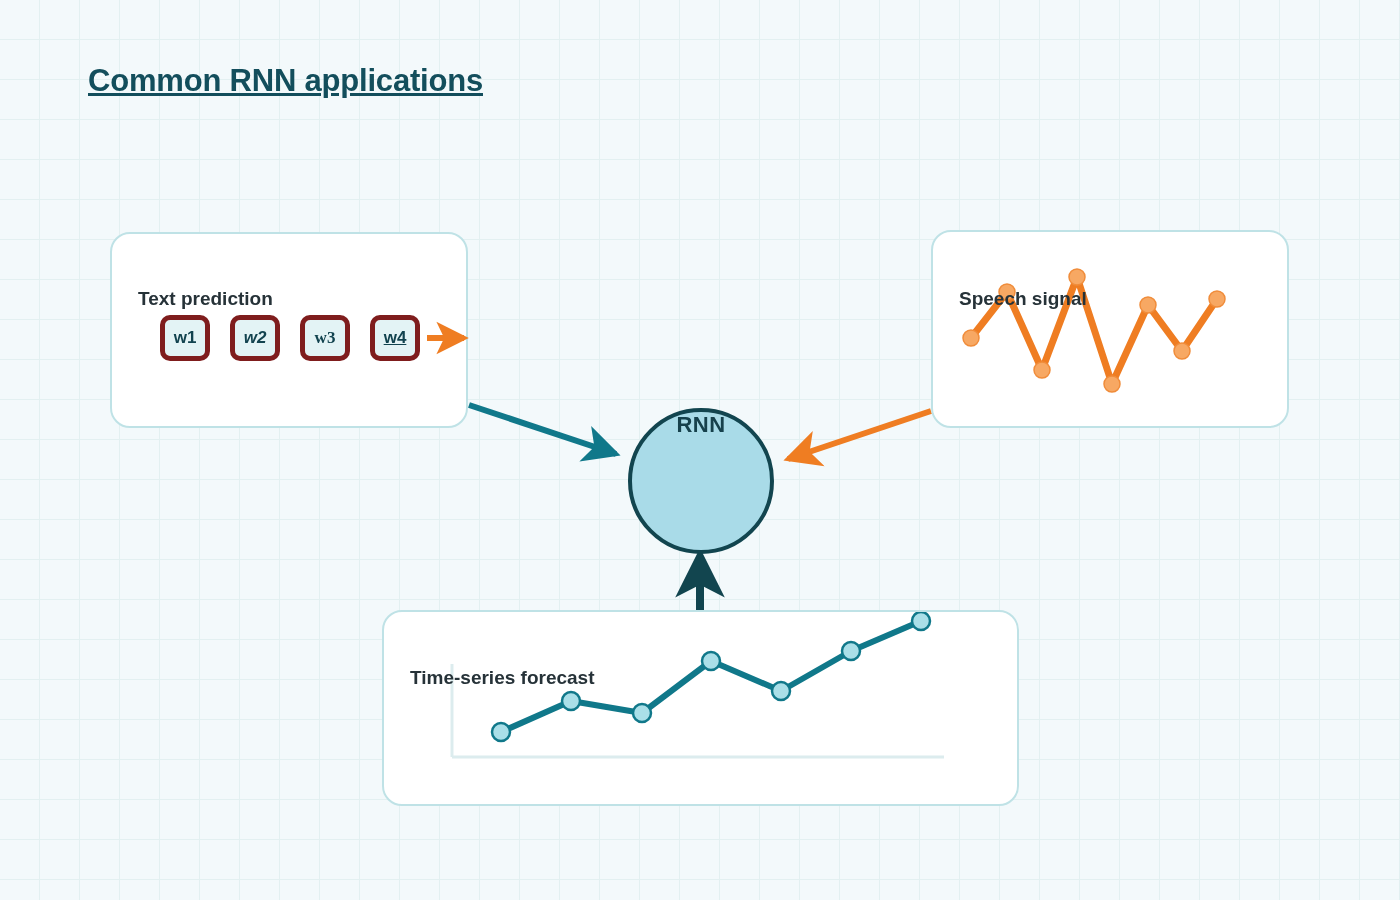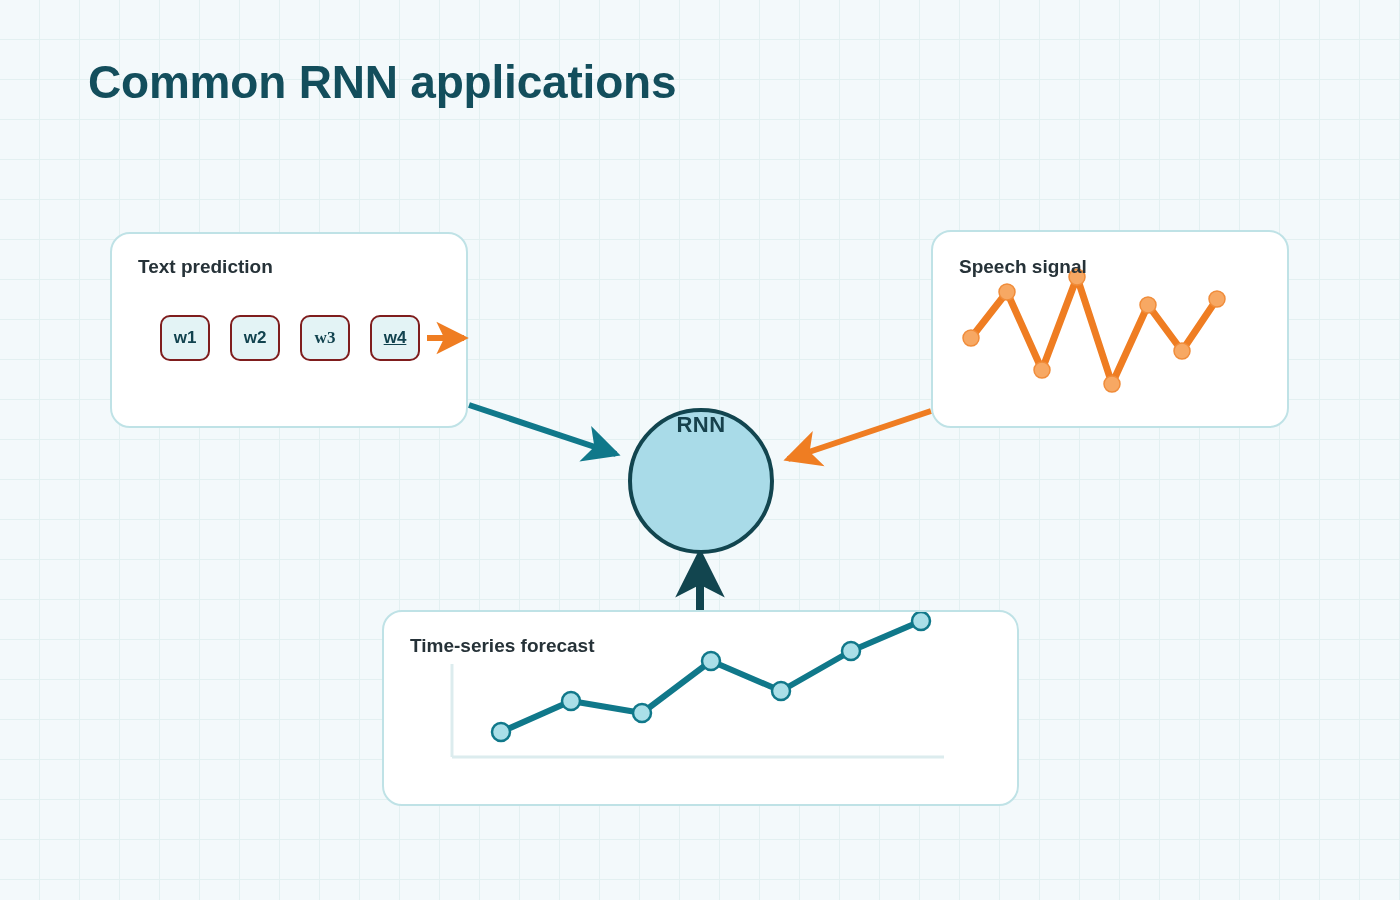--- a/index.html
+++ b/index.html
@@ -22,26 +22,27 @@
       linear-gradient(to right, #e3f0f1 1px, transparent 1px),
       linear-gradient(to bottom, #e3f0f1 1px, transparent 1px);
     background-size: 40px 40px;
     background-position: -1px -1px;
   }
 
   
   #page-title {
     position: absolute;
     left: 88px;
-    top: 55px;
-    font-size: 46px;
+    top: 63px;
+    font-size: 31px;
     font-weight: bold;
     color: #134e5c;
     letter-spacing: -0.2px;
     white-space: nowrap;
+    text-decoration: underline;
   }
   #page-subtitle {
     position: absolute;
     left: 90px;
     top: 119px;
     font-size: 17px;
     color: #7c8a8f;
     white-space: nowrap;
   }
 
@@ -52,33 +53,34 @@
     border: 2px solid #bfe2e6;
     border-radius: 20px;
     box-sizing: border-box;
   }
   .card-title {
     position: absolute;
     font-size: 19px;
     font-weight: bold;
     color: #263238;
     white-space: nowrap;
+    margin-top: 32px;
   }
 
   #card-text-prediction { left: 110px; top: 232px; width: 358px; height: 196px; }
   #card-speech          { left: 931px; top: 230px; width: 358px; height: 198px; }
   #card-timeseries      { left: 382px; top: 610px; width: 637px; height: 196px; }
 
   
   .token {
     position: absolute;
     width: 50px;
     height: 46px;
     background: #e3f3f5;
-    border: 2px solid #7f1d1d;
+    border: 5px solid #7f1d1d;
     border-radius: 10px;
     box-sizing: border-box;
     display: flex;
     align-items: center;
     justify-content: center;
     font-size: 17px;
     font-weight: bold;
     color: #12434f;
   }
 
@@ -137,21 +139,21 @@
 
     <line x1="931" y1="411" x2="788" y2="459" stroke="#ef7d22" stroke-width="6" marker-end="url(#arrow-orange)"></line>
 
     <line x1="700" y1="614" x2="700" y2="556" stroke="#12454f" stroke-width="8" marker-end="url(#arrow-dark)"></line>
   </svg>
 
   <div class="card" id="card-text-prediction">
     <div class="card-title" style="left:26px; top:22px;">Text prediction</div>
 
     <div class="token" style="left:48px; top:81px;">w1</div>
-    <div class="token" style="left:118px; top:81px;">w2</div>
+    <div class="token" style="left:118px; top:81px;font-style:italic;">w2</div>
     <div class="token" style="left:188px; top:81px;font-family:Liberation Serif, serif;">w3</div>
     <div class="token" style="left:258px; top:81px;text-decoration:underline;">w4</div>
 
     <svg class="plot-svg" width="358" height="196">
       <defs>
         <marker id="arrow-orange-small" markerWidth="6" markerHeight="6" refX="4.6" refY="3" orient="auto">
           <path d="M0,0.3 L5.4,3 L0,5.7 L1.3,3 Z" fill="#ef7d22"></path>
         </marker>
       </defs>
       <line x1="315" y1="104" x2="352" y2="104" stroke="#ef7d22" stroke-width="6" marker-end="url(#arrow-orange-small)"></line>

